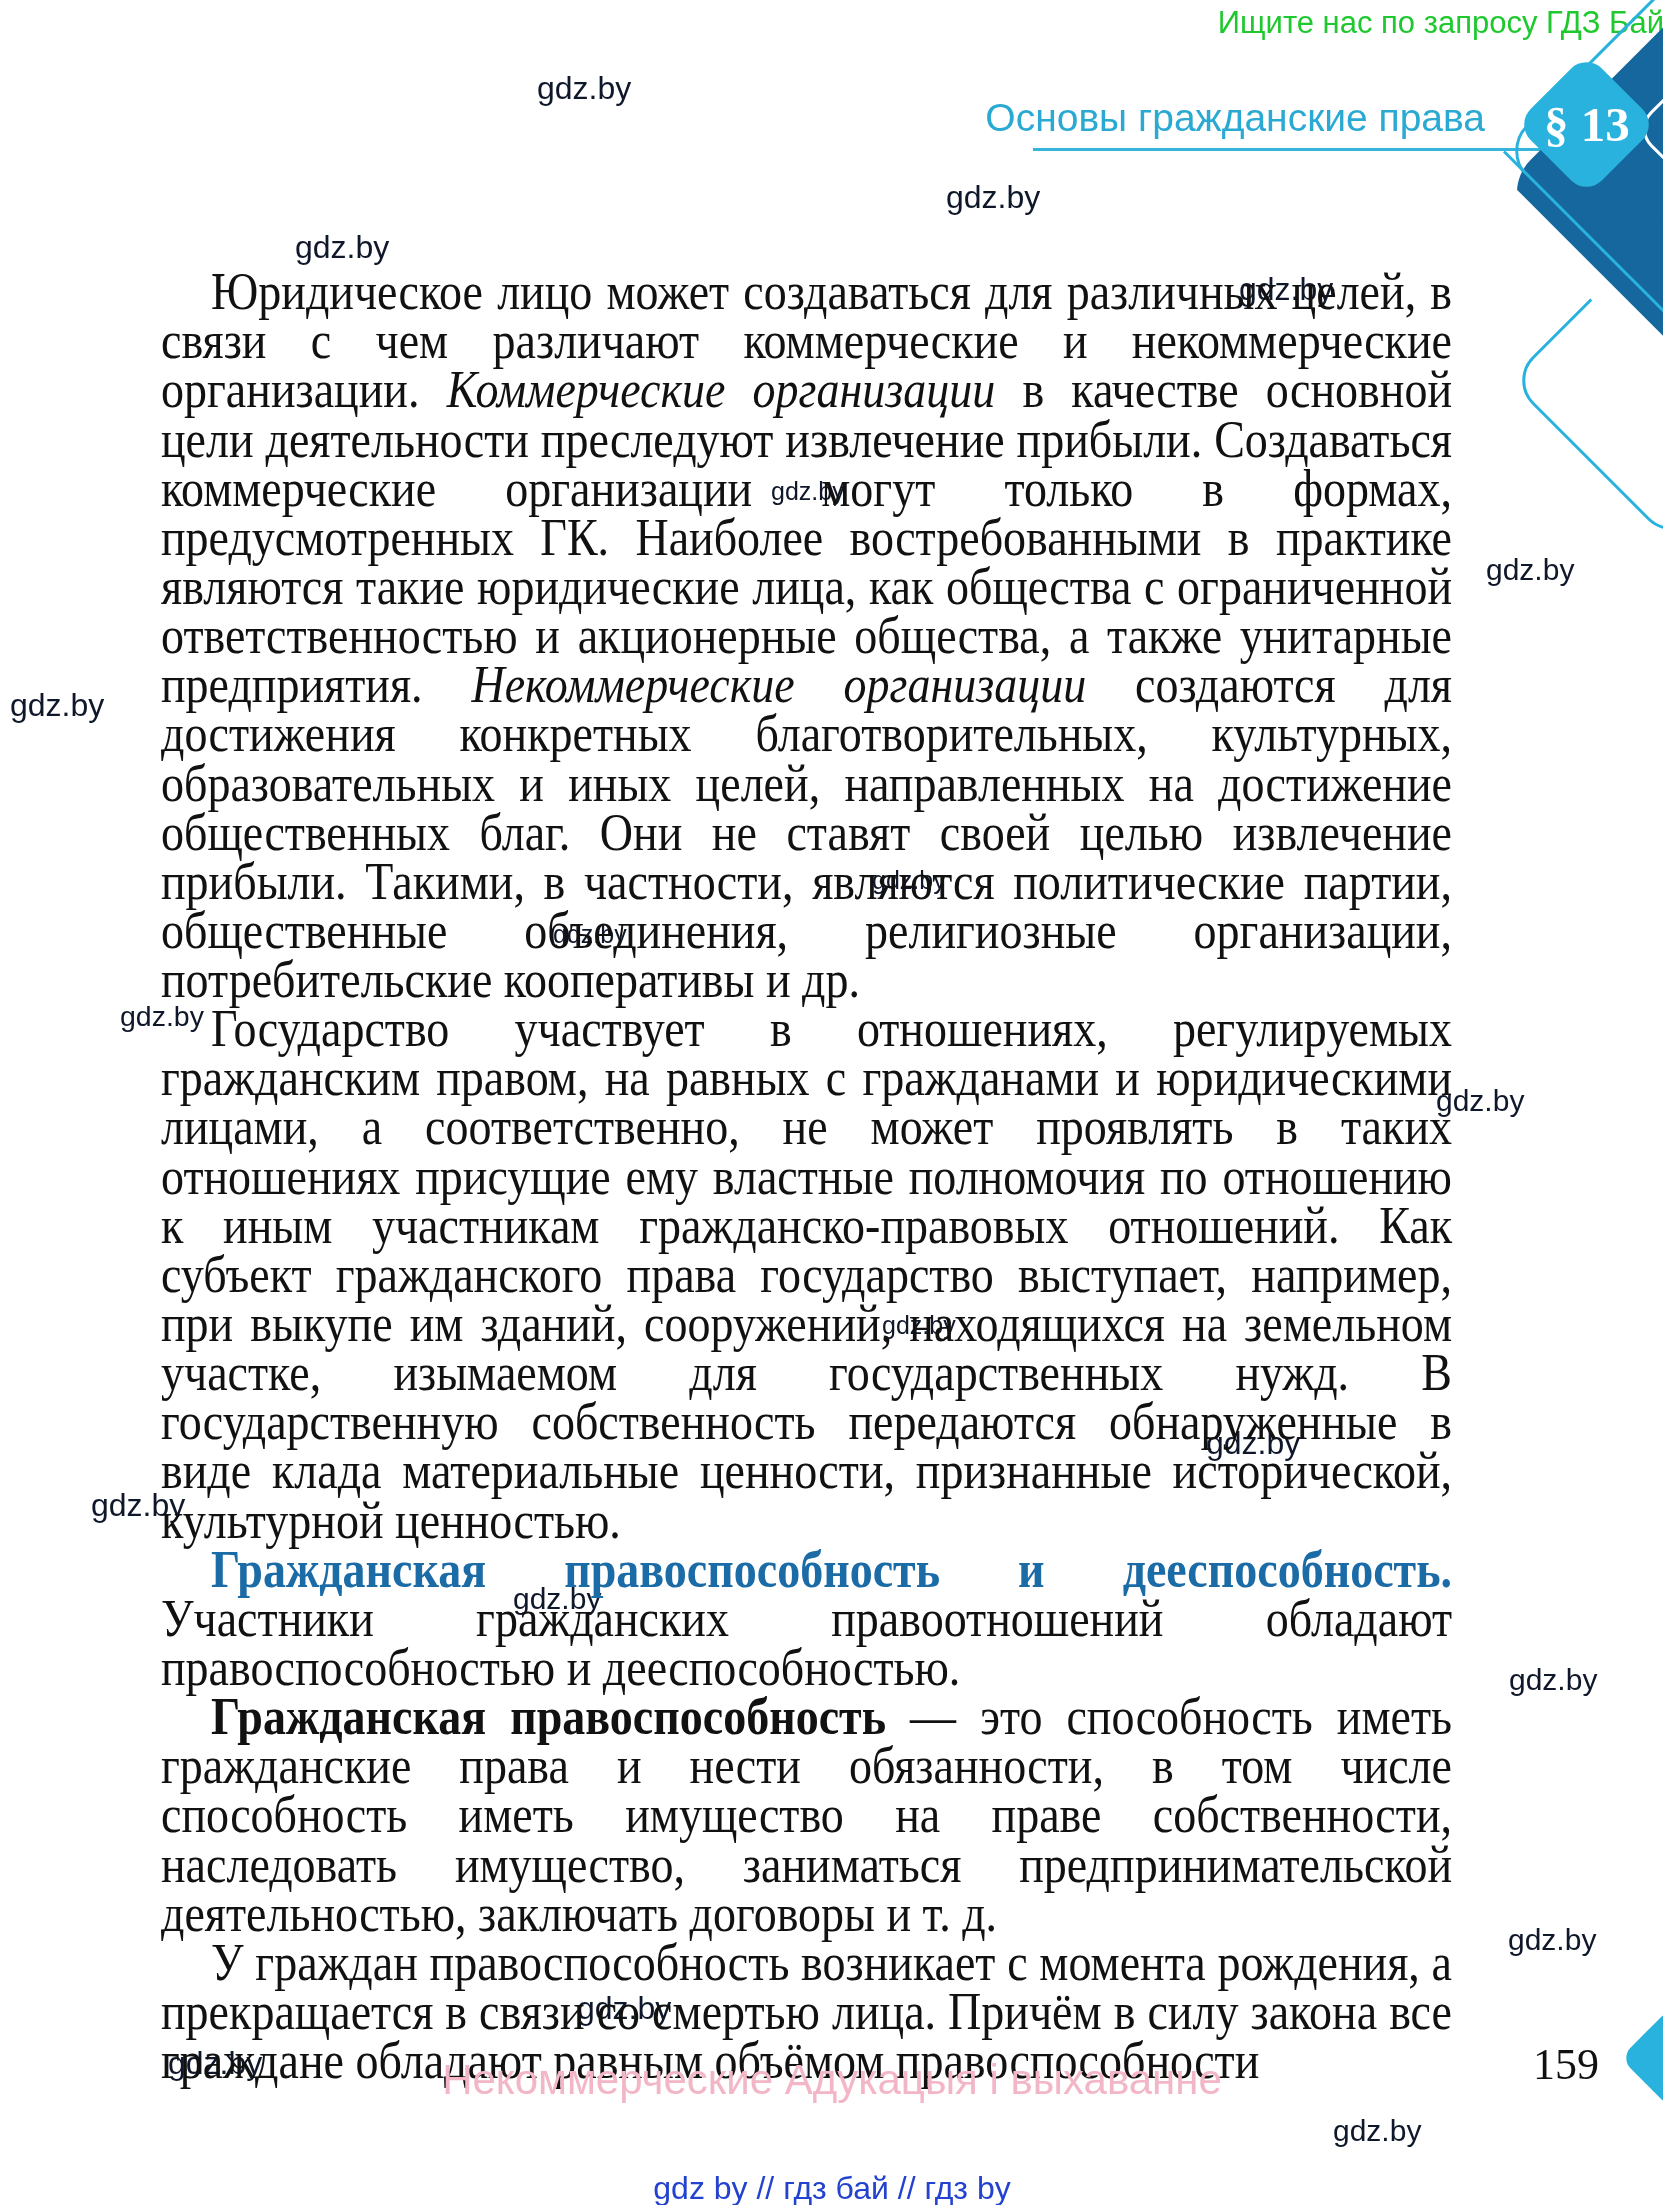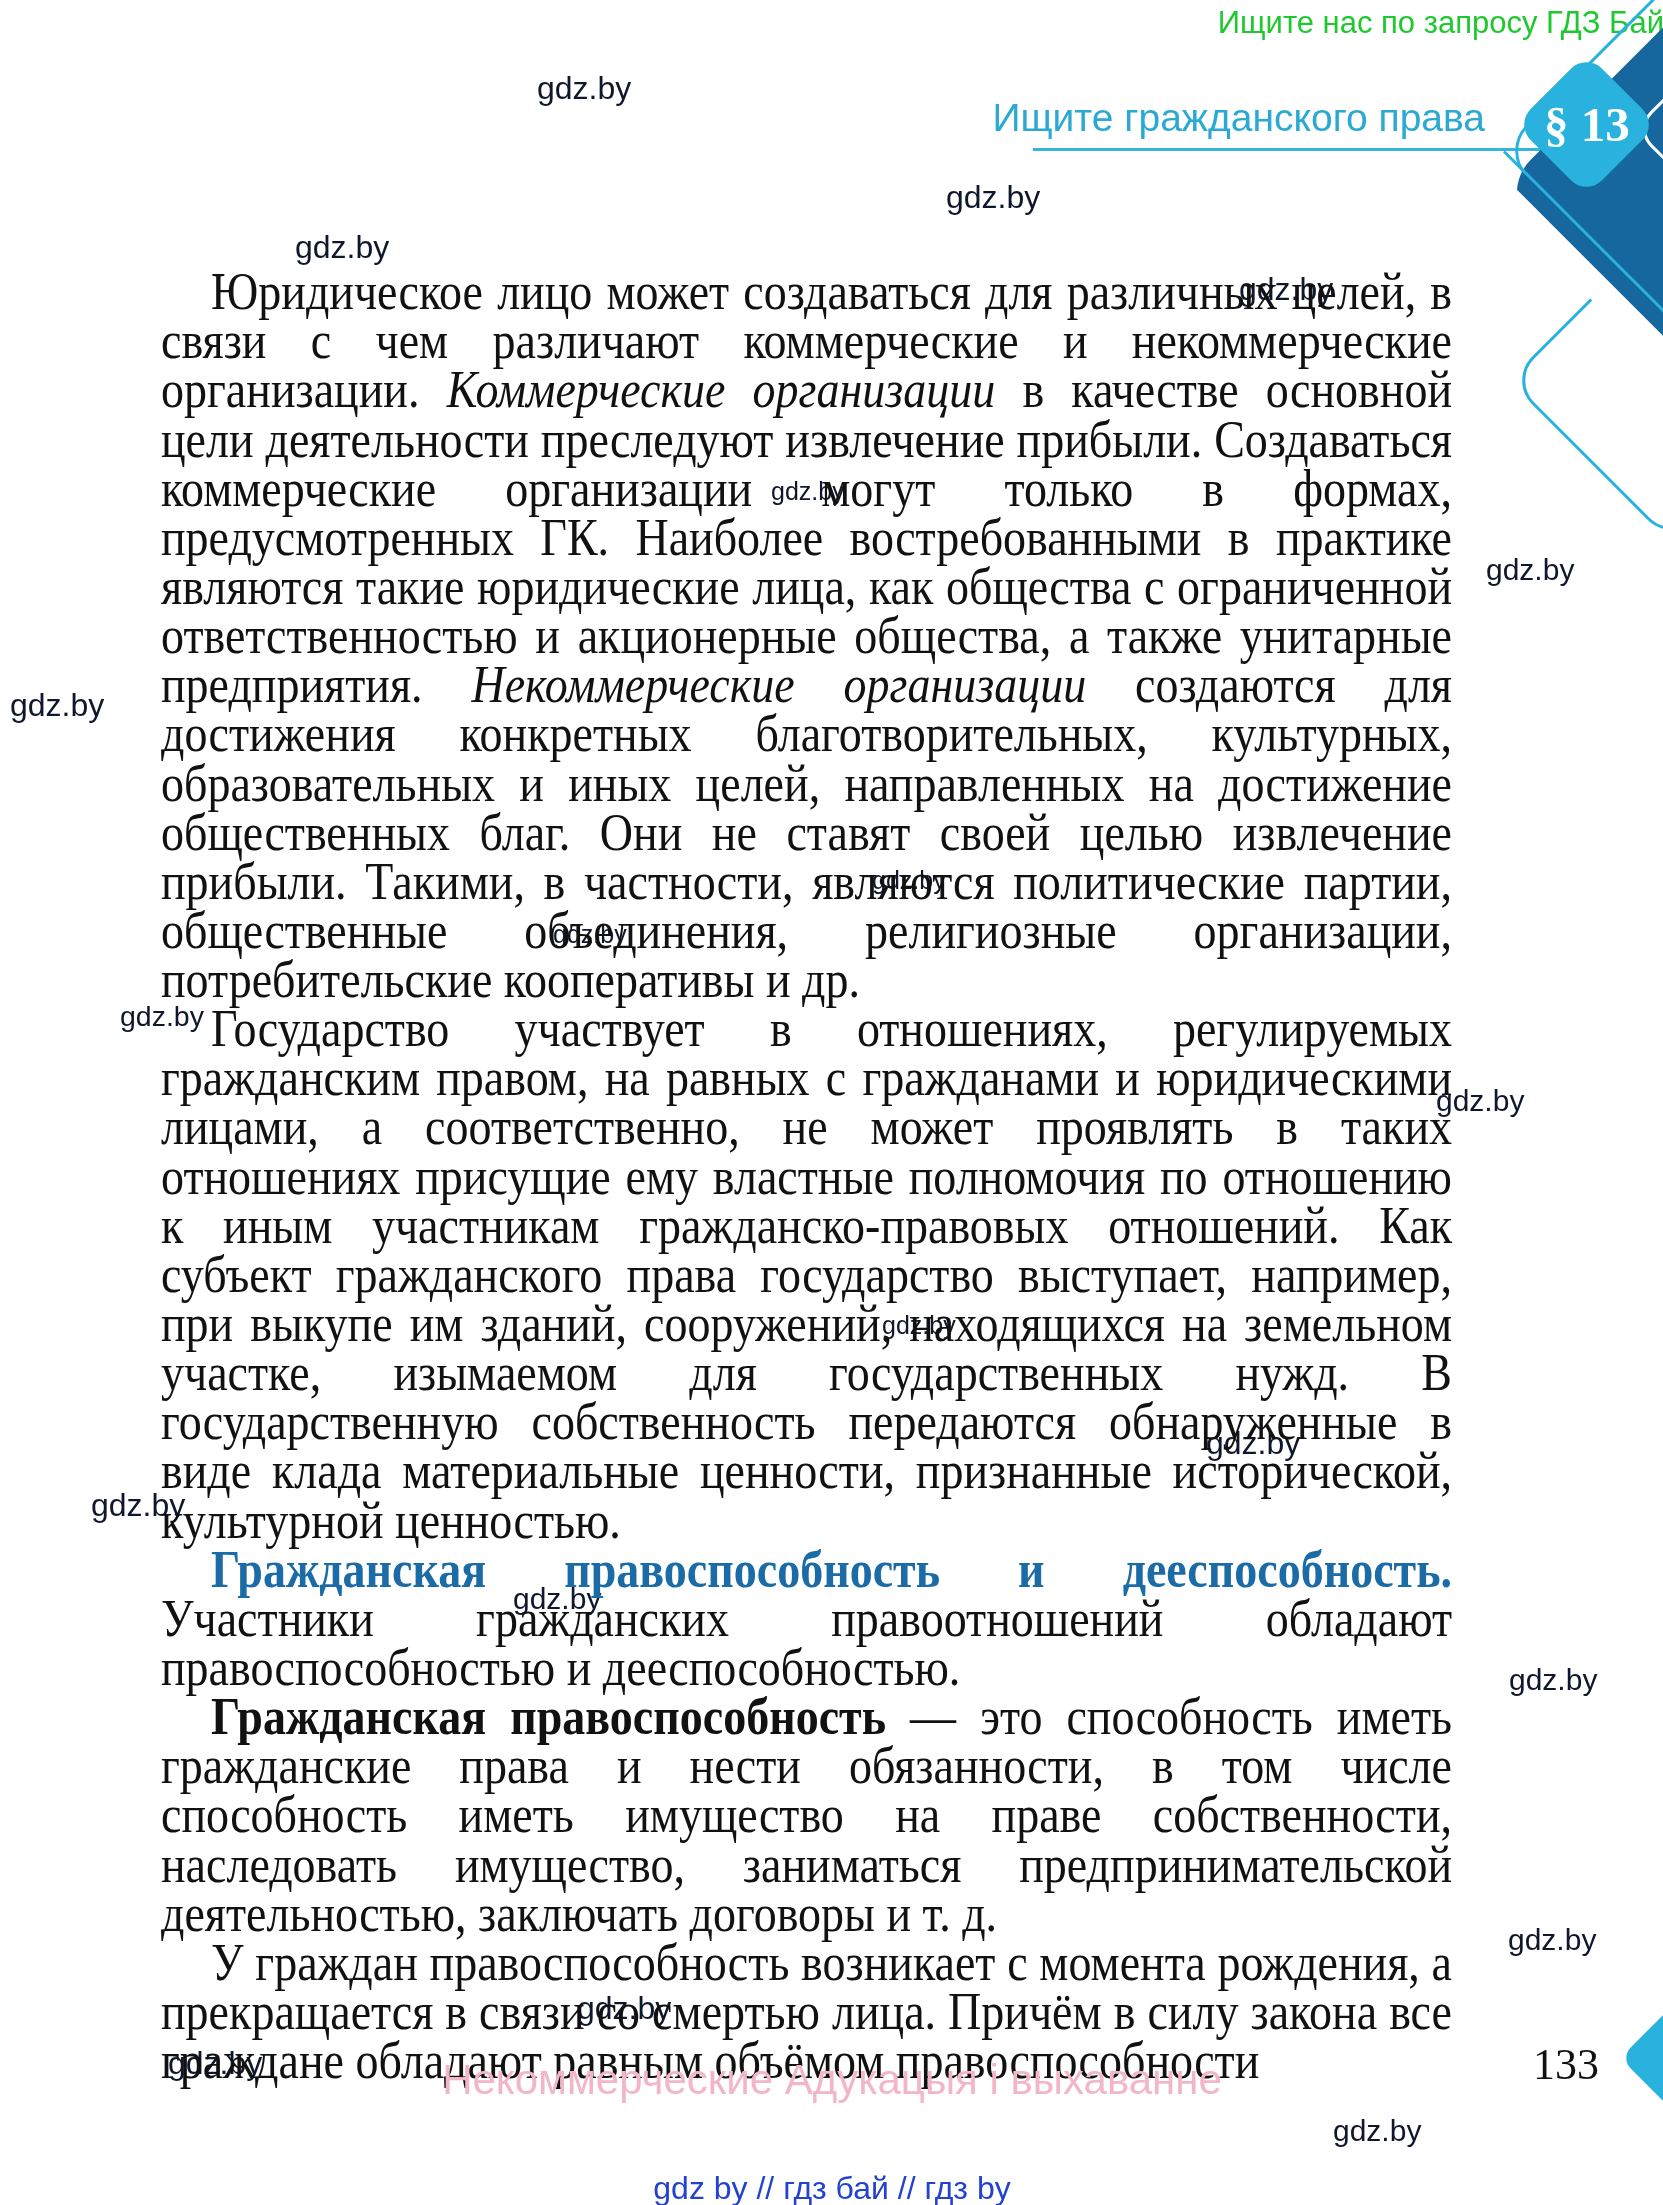--- a/index.html
+++ b/index.html
@@ -128,21 +128,21 @@
       <span class="wm" style="left: 1206px; top: 1399px; font-size: 32px;">gdz.by</span>
       <span class="wm" style="left: 91px; top: 1461px; font-size: 32px;">gdz.by</span>
       <span class="wm" style="left: 513px; top: 1556px; font-size: 30px;">gdz.by</span>
       <span class="wm" style="left: 1509px; top: 1637px; font-size: 30px;">gdz.by</span>
       <span class="wm" style="left: 1508px; top: 1897px; font-size: 30px;">gdz.by</span>
       <span class="wm" style="left: 577px; top: 1964px; font-size: 32px;">gdz.by</span>
       <span class="wm" style="left: 168px; top: 2019px; font-size: 32px;">gdz.by</span>
       <span class="wm" style="left: 1333px; top: 2088px; font-size: 30px;">gdz.by</span>
     </div>
 
-  <div class="chapter-title">Ищите гражданского права</div>
+  <div class="chapter-title">Основы гражданские права</div>
   <div class="header-rule"></div>
 
   <div class="badge-layer">
     <div class="diamond outline-a"></div>
     <div class="diamond outline-b"></div>
     <div class="diamond dark-main"></div>
     <div class="diamond dark-second"></div>
     <div class="diamond white-stripe"></div>
     <div class="diamond blue-thread"></div>
     <div class="diamond outline-white"></div>
@@ -153,19 +153,19 @@
 
   <main class="body-text">
       <p><span class="seg-normal">Юридическое лицо может создаваться для различных целей, в связи с чем различают коммерческие и некоммерческие организации. </span><span class="seg-italic">Коммерческие организации</span><span class="seg-normal"> в качестве основной цели деятельности преследуют извлечение прибыли. Создаваться коммерческие организации могут только в формах, предусмотренных ГК. Наиболее востребованными в практике являются такие юридические лица, как общества с ограниченной ответственностью и акционерные общества, а также унитарные предприятия. </span><span class="seg-italic">Некоммерческие организации</span><span class="seg-normal"> создаются для достижения конкретных благотворительных, культурных, образовательных и иных целей, направленных на достижение общественных благ. Они не ставят своей целью извлечение прибыли. Такими, в частности, являются политические партии, общественные объединения, религиозные организации, потребительские кооперативы и др.</span></p>
       <p><span class="seg-normal">Государство участвует в отношениях, регулируемых гражданским правом, на равных с гражданами и юридическими лицами, а соответственно, не может проявлять в таких отношениях присущие ему властные полномочия по отношению к иным участникам гражданско-правовых отношений. Как субъект гражданского права государство выступает, например, при выкупе им зданий, сооружений, находящихся на земельном участке, изымаемом для государственных нужд. В государственную собственность передаются обнаруженные в виде клада материальные ценности, признанные исторической, культурной ценностью.</span></p>
       <p><span class="seg-bold-blue">Гражданская правоспособность и дееспособность.</span><span class="seg-normal"> Участники гражданских правоотношений обладают правоспособностью и дееспособностью.</span></p>
       <p><span class="seg-bold">Гражданская правоспособность</span><span class="seg-normal"> — это способность иметь гражданские права и нести обязанности, в том числе способность иметь имущество на праве собственности, наследовать имущество, заниматься предпринимательской деятельностью, заключать договоры и т. д.</span></p>
       <p><span class="seg-normal">У граждан правоспособность возникает с момента рождения, а прекращается в связи со смертью лица. Причём в силу закона все граждане обладают равным объёмом правоспособности</span></p>
     </main>
 
   <div class="footer-copyright">Некоммерческие Адукацыя і выхаванне</div>
-  <div class="page-number">133</div>
+  <div class="page-number">159</div>
   <div class="diamond corner-blob"></div>
 
   <a class="footer-links">gdz by  //  гдз бай  //  гдз by</a>
 
 </div>
 
 
 </body></html>

